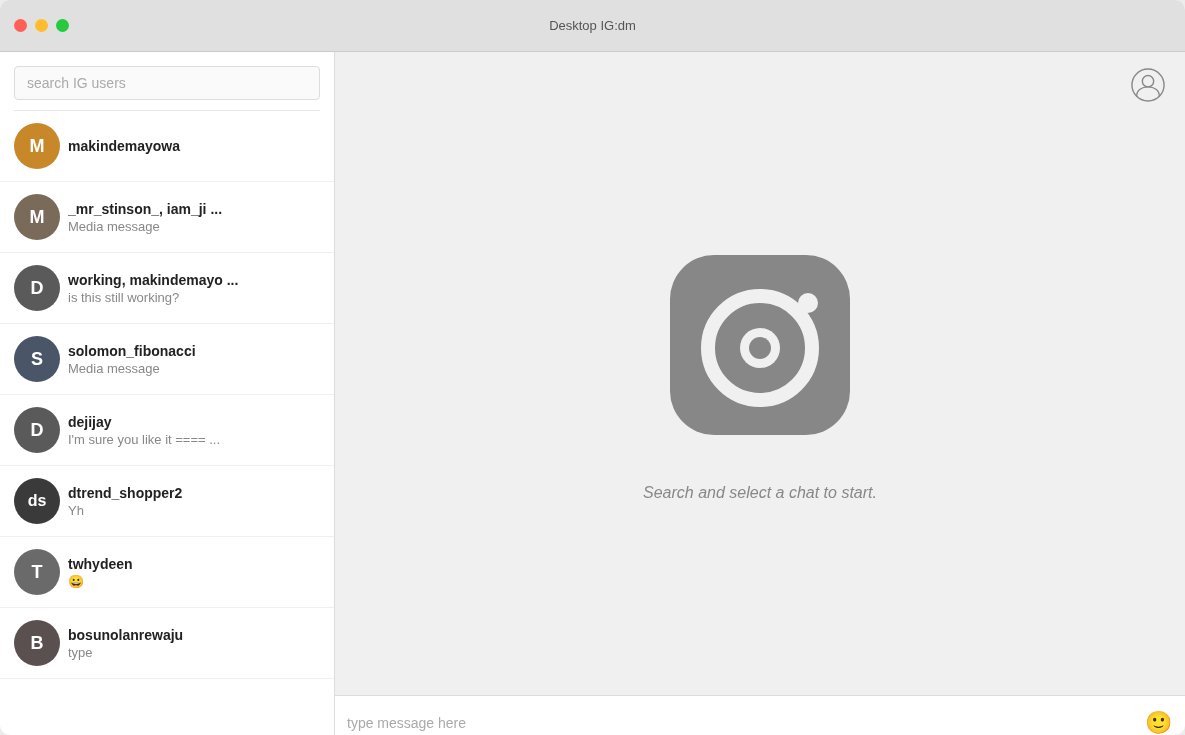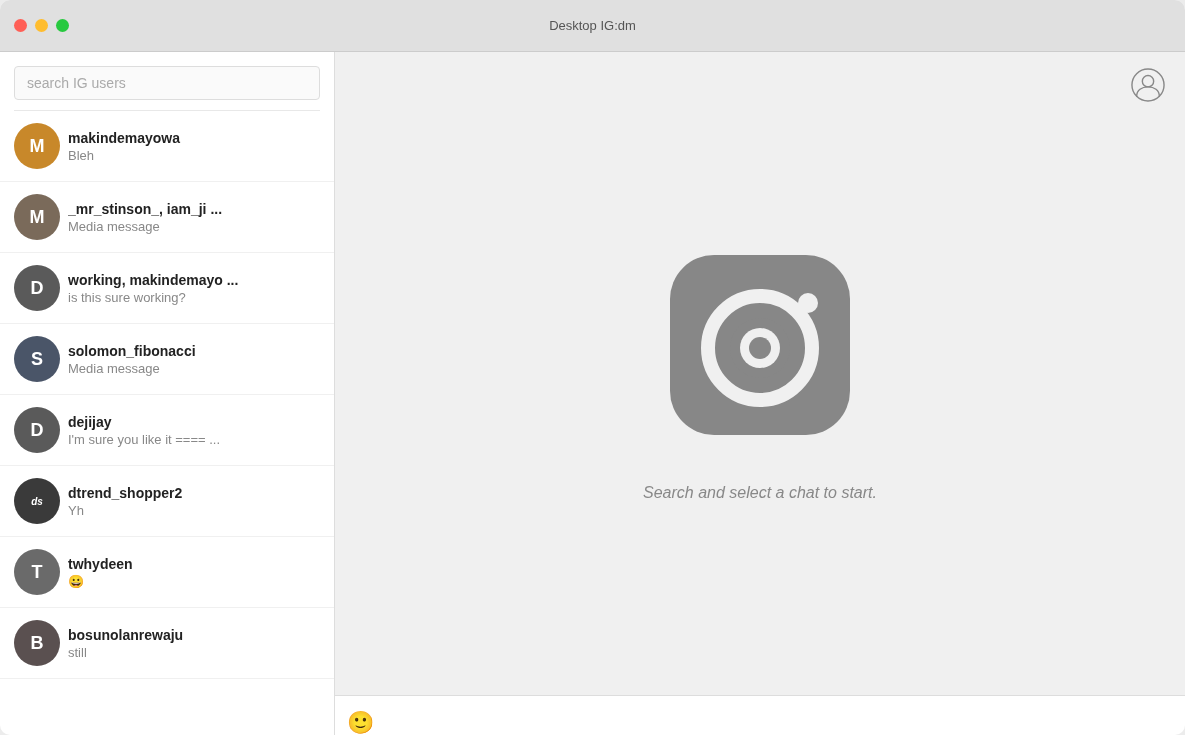--- a/index.html
+++ b/index.html
@@ -113,21 +113,21 @@
       font-weight: bold;
       color: #fff;
     }
 
     
     .avatar-makindemayowa { background: #c8882a; }
     .avatar-mr_stinson    { background: #7a6a5a; }
     .avatar-dejijay_group { background: #5a5a5a; }
     .avatar-solomon       { background: #4a5568; }
     .avatar-dejijay       { background: #5a5a5a; }
-    .avatar-dtrend        { background: #3a3a3a; font-size: 10px; font-style: italic; }
+    .avatar-dtrend        { background: #3a3a3a; font-size: 16px; }
     .avatar-twhydeen      { background: #6a6a6a; }
     .avatar-bosunolanre   { background: #5a5050; }
 
     .chat-info {
       margin-left: 8px;
       flex: 1;
       min-width: 0;
     }
     .chat-name {
       font-size: 14px;
@@ -244,35 +244,34 @@
     <div class="search-container">
       <input type="text" class="search-input" placeholder="search IG users" style="">
     </div>
     <div class="divider"></div>
     <div class="chat-list" id="chat-list">
 
     <div class="chat-item">
           <div class="avatar avatar-makindemayowa">M</div>
           <div class="chat-info">
             <div class="chat-name">makindemayowa</div>
-            <div class="chat-preview">Bleh</div>
           </div>
         </div>
         <div class="chat-item">
           <div class="avatar avatar-mr_stinson">M</div>
           <div class="chat-info">
             <div class="chat-name">_mr_stinson_, iam_ji ...</div>
             <div class="chat-preview">Media message</div>
           </div>
         </div>
         <div class="chat-item">
           <div class="avatar avatar-dejijay_group">D</div>
           <div class="chat-info">
             <div class="chat-name">working, makindemayo ...</div>
-            <div class="chat-preview">is this sure working?</div>
+            <div class="chat-preview">is this still working?</div>
           </div>
         </div>
         <div class="chat-item">
           <div class="avatar avatar-solomon">S</div>
           <div class="chat-info">
             <div class="chat-name">solomon_fibonacci</div>
             <div class="chat-preview">Media message</div>
           </div>
         </div>
         <div class="chat-item">
@@ -293,21 +292,21 @@
           <div class="avatar avatar-twhydeen">T</div>
           <div class="chat-info">
             <div class="chat-name">twhydeen</div>
             <div class="chat-preview">😀</div>
           </div>
         </div>
         <div class="chat-item">
           <div class="avatar avatar-bosunolanre">B</div>
           <div class="chat-info">
             <div class="chat-name">bosunolanrewaju</div>
-            <div class="chat-preview">still</div>
+            <div class="chat-preview">type</div>
           </div>
         </div>
       </div>
   </div>
 
   <div class="main-panel">
     <button class="profile-btn">
 
       <svg class="profile-icon-svg" viewBox="0 0 36 36" fill="none" xmlns="http://www.w3.org/2000/svg">
         <circle cx="18" cy="18" r="17" stroke="#888" stroke-width="1.5" fill="none"></circle>
@@ -329,18 +328,19 @@
           <circle cx="100" cy="103" r="20" fill="#f0f0f0"></circle>
           <circle cx="100" cy="103" r="11" fill="#878787"></circle>
 
           <circle cx="148" cy="58" r="10" fill="#f0f0f0"></circle>
         </svg>
       </div>
       <span class="empty-text">Search and select a chat to start.</span>
     </div>
 
     <div class="message-bar">
+      <input type="text" class="message-input" placeholder="type message here" style="">
       <button class="emoji-btn">
         <span>🙂</span>
       </button>
     </div>
   </div>
 </div>
 
 </body></html>

